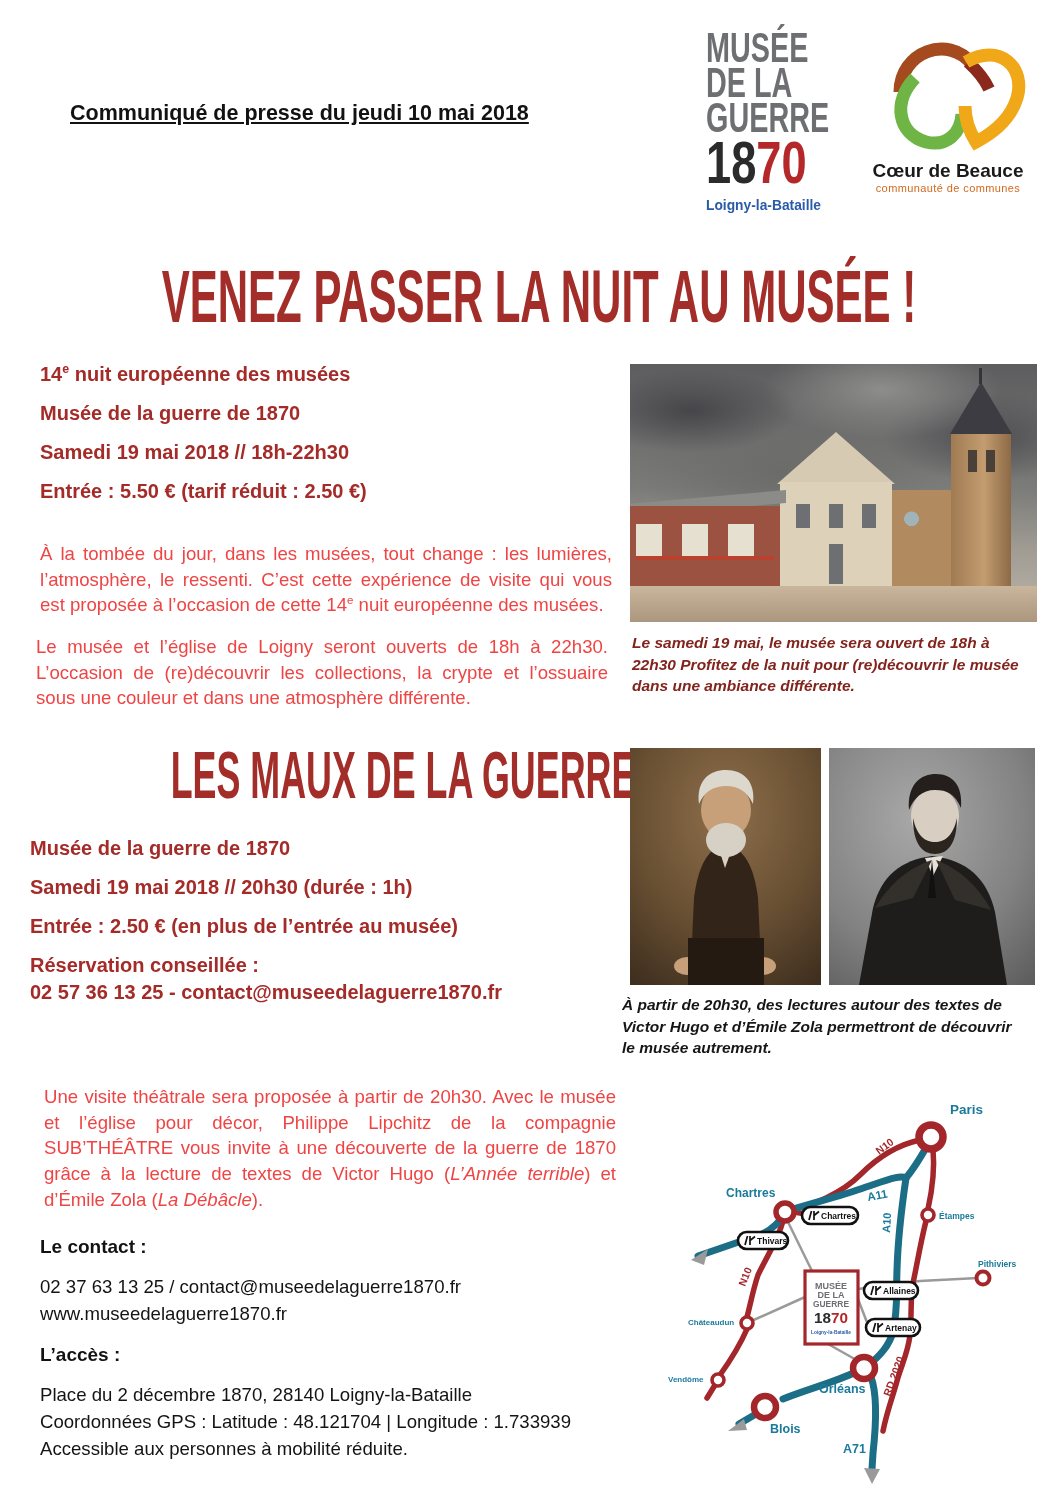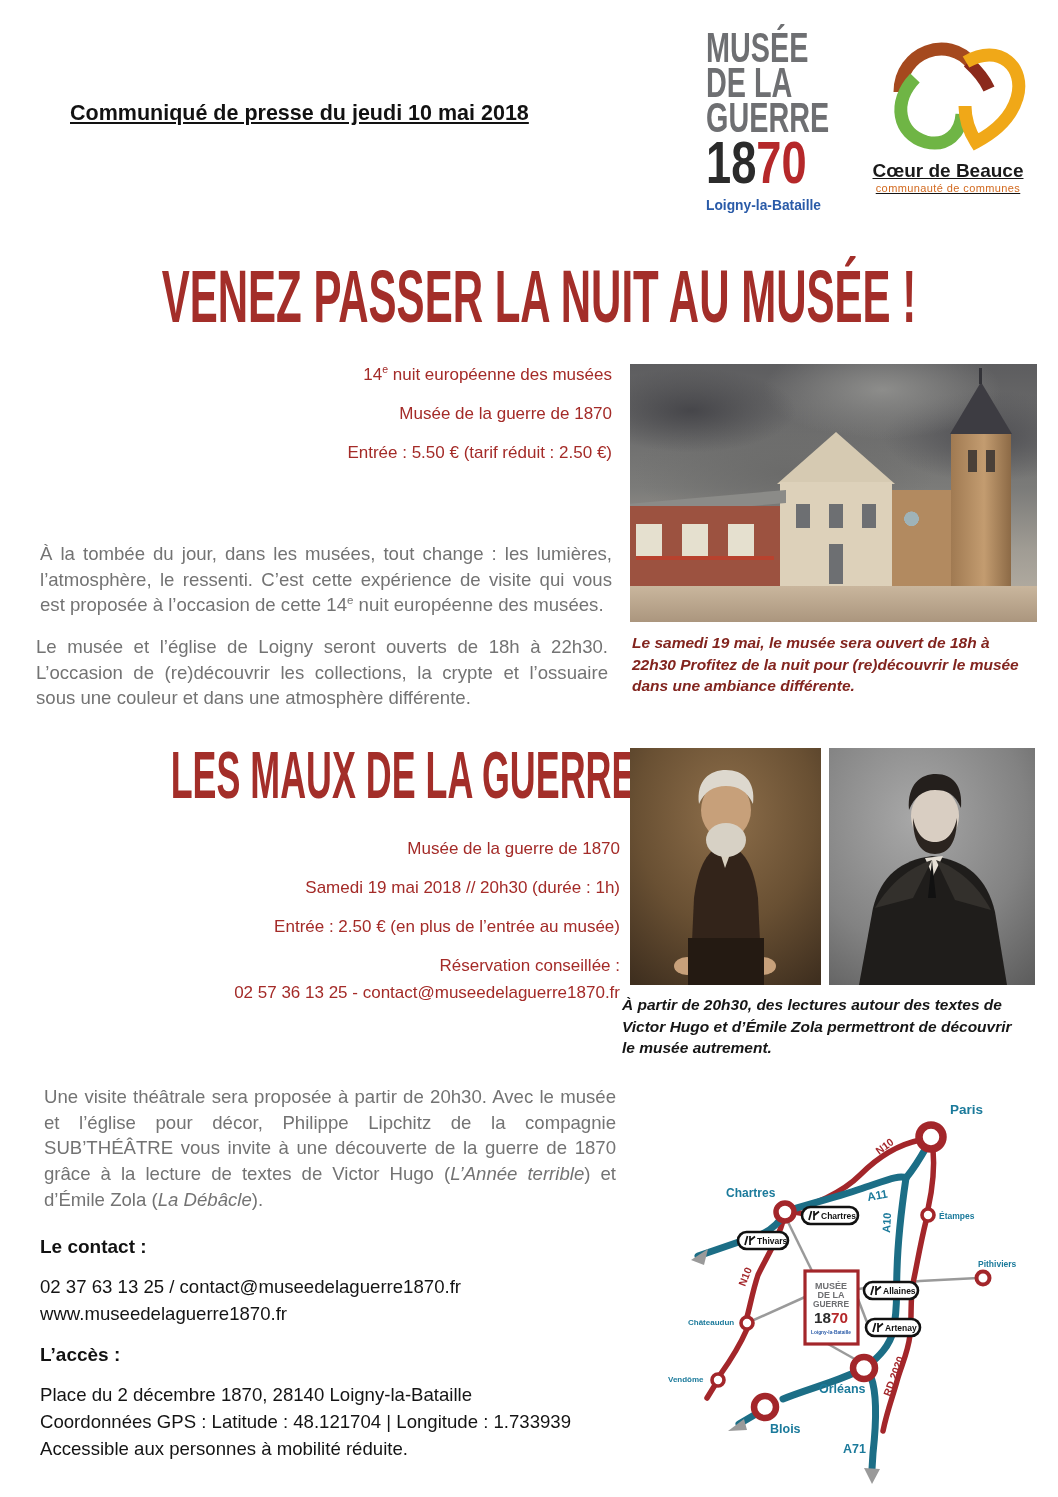--- a/index.html
+++ b/index.html
@@ -16,39 +16,39 @@
   .mlogo-line span{display:inline-block;font-weight:bold;font-size:40px;line-height:35px;
         color:#6E6F72;transform:scale(0.72,1.05);transform-origin:left center;white-space:nowrap;}
   .mlogo-year{height:52px;margin-top:3px;}
   .mlogo-year .yr{display:inline-block;font-weight:bold;font-size:58px;line-height:50px;
         transform:scale(0.78,1.02);transform-origin:left center;white-space:nowrap;}
   .yr .y-b{color:#2B2B2B;} .yr .y-r{color:#B5282A;}
   .mlogo-place{margin-top:6px;font-size:15px;font-weight:bold;color:#2A5BA8;
         transform:scale(0.92,1);transform-origin:left center;white-space:nowrap;}
 
   
-  .beauce{left:862px;top:22px;width:172px;text-align:center;text-decoration:underline;}
+  .beauce{left:862px;top:22px;width:172px;text-align:center;}
   .beauce-name{font-size:19px;font-weight:bold;color:#1A1A1A;margin-top:2px;white-space:nowrap;}
   .beauce-sub{font-size:11px;color:#D2691E;letter-spacing:0.4px;white-space:nowrap;}
 
   
   .display-wrap{left:0;width:1058px;text-align:center;}
   .display-wrap.t2{left:40px;width:560px;}
   .display-title{display:inline-block;font-weight:bold;color:#A32E29;white-space:nowrap;
         font-size:60px;line-height:52px;transform:scale(0.70,1.22);transform-origin:center center;}
   .display-title.small{font-size:56px;line-height:48px;transform:scale(0.64,1.18);}
 
   
-  .redinfo{color:#A42B28;font-weight:normal;font-size:17px;text-align:right;}
+  .redinfo{color:#A42B28;font-weight:bold;font-size:20px;text-align:left;}
   .redinfo .line{height:25px;line-height:25px;margin-bottom:14px;}
   .redinfo .line.tight{margin-bottom:2px;}
   sup{font-size:0.62em;vertical-align:super;line-height:0;}
 
   
-  .para{font-size:18.6px;line-height:1.38;text-align:justify;color:#737373;}
+  .para{font-size:18.6px;line-height:1.38;text-align:justify;color:#ef4444;}
   .caption{font-size:15.5px;line-height:1.4;font-weight:bold;font-style:italic;}
   .cap-red{color:#82241E;} .cap-black{color:#161616;}
   .subhead{font-size:19px;font-weight:bold;color:#121212;}
   .plain{font-size:18.6px;line-height:1.45;color:#141414;}
 
   
   .photo{left:630px;top:364px;width:407px;height:258px;overflow:hidden;
      background:
        radial-gradient(150px 60px at 15% 18%,#46464a 0%,rgba(70,70,74,0) 70%),
        radial-gradient(170px 70px at 62% 10%,#8d8d8b 0%,rgba(141,141,139,0) 70%),
@@ -113,20 +113,21 @@
     <div class="beauce-sub">communauté de communes</div>
   </div>
 
   <div class="abs display-wrap" style="top:272px;">
     <span class="display-title">VENEZ PASSER LA NUIT AU MUSÉE !</span>
   </div>
 
   <div class="abs redinfo" style="left:40px;top:362px;width:572px;">
     <div class="line"><span>14</span><sup>e</sup><span> nuit européenne des musées</span></div>
     <div class="line">Musée de la guerre de 1870</div>
+    <div class="line">Samedi 19 mai 2018 // 18h-22h30</div>
     <div class="line">Entrée : 5.50 € (tarif réduit : 2.50 €)</div>
   </div>
 
   <div class="abs para" style="left:40px;top:541px;width:572px;">
     <span>À la tombée du jour, dans les musées, tout change : les lumières, l’atmosphère, le ressenti. C’est cette expérience de visite qui vous est proposée à l’occasion de cette 14</span><sup>e</sup><span> nuit européenne des musées.</span>
   </div>
   <div class="abs para" style="left:36px;top:634px;width:572px;">Le musée et l’église de Loigny seront ouverts de 18h à 22h30. L’occasion de (re)découvrir les collections, la crypte et l’ossuaire sous une couleur et dans une atmosphère différente.</div>
 
   <div class="abs photo">
     <div class="ph ph-nave"></div>

